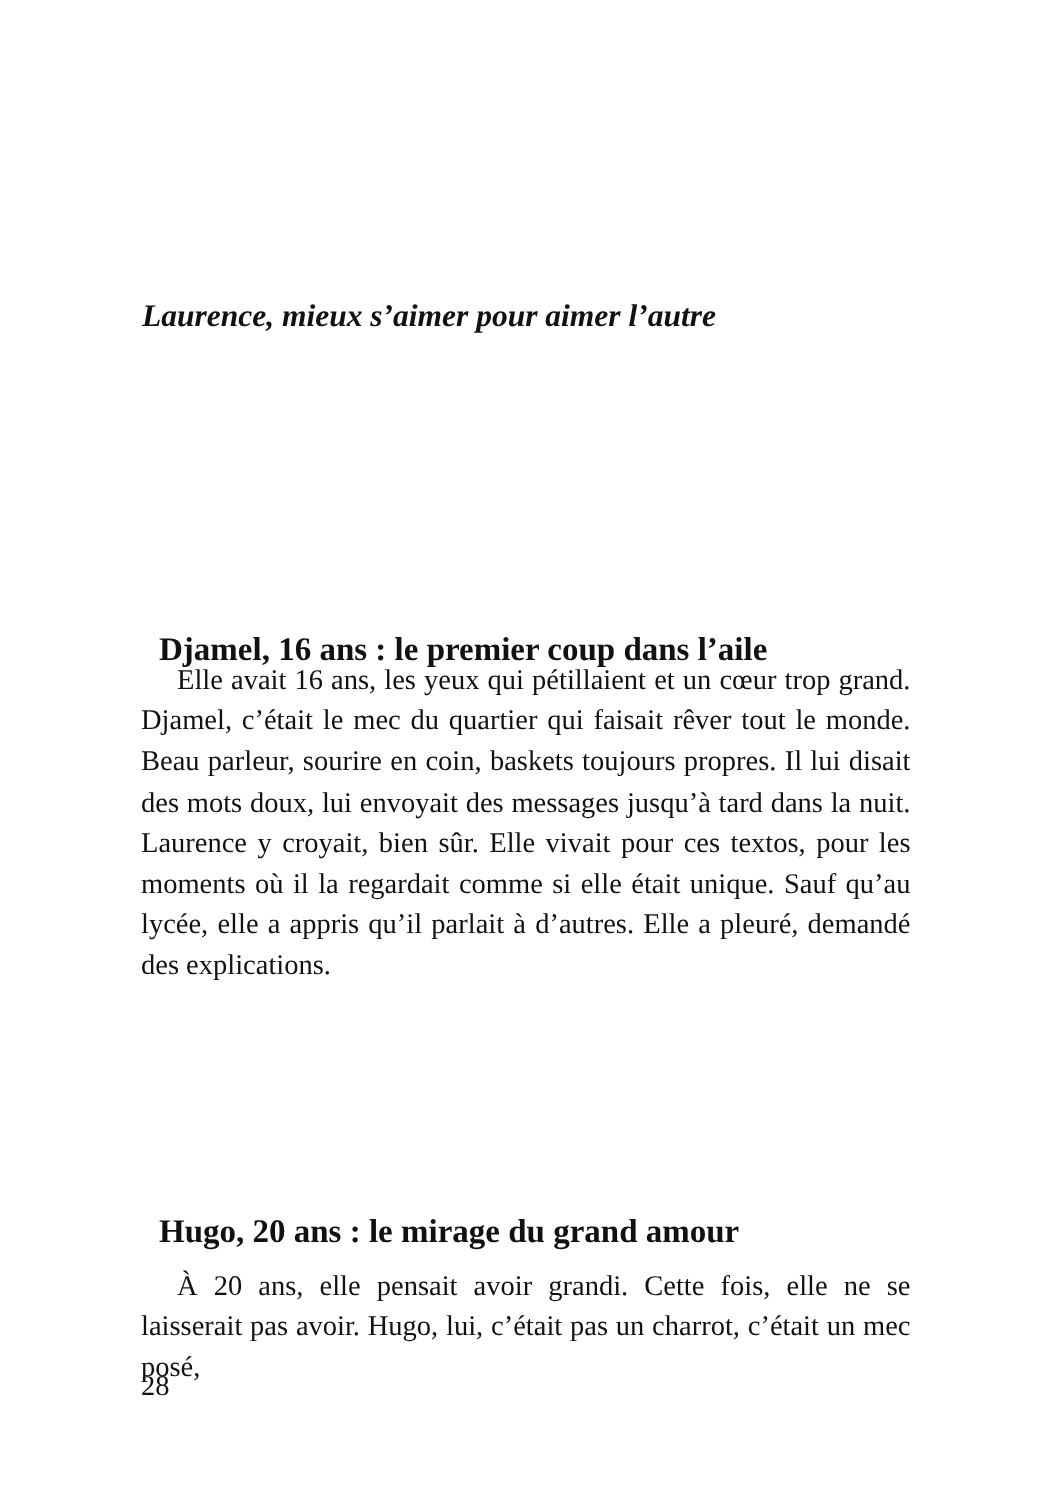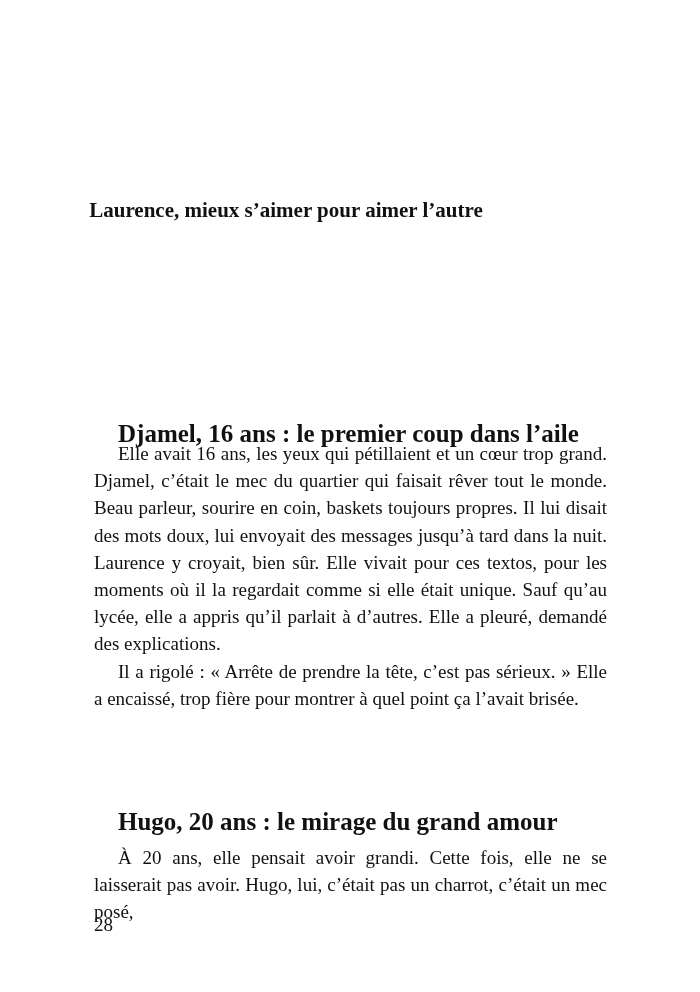--- a/index.html
+++ b/index.html
@@ -3,48 +3,47 @@
 <meta charset="utf-8">
 <style>
   html, body { margin: 0; padding: 0; background: #ffffff; }
   body {
     width: 700px; height: 992px; position: relative; overflow: hidden;
     font-family: "Liberation Serif", serif; color: #111111;
   }
   .page { position: absolute; left: 0; top: 0; width: 700px; height: 992px; }
   .title {
     position: absolute; top: 198px; left: 0; width: 572px;
-    text-align: center; font-weight: bold; font-size: 21px; margin: 0;
+    text-align: center; font-weight: bold; font-size: 21px; margin: 0; font-style: italic;
   }
   .body-text {
     position: absolute; left: 94px; width: 513px;
     font-size: 19px; line-height: 27.2px; text-align: justify; margin: 0;
   }
   .body-text p { margin: 0; text-indent: 24px; }
   .subhead {
-    position: absolute; left: 118px; font-weight: bold; font-size: 25px; margin: 0;
+    position: absolute; left: 106px; font-weight: bold; font-size: 22px; margin: 0;
   }
   .page-number {
     position: absolute; left: 94px; top: 914px; font-size: 19px;
   }
   .last-line { text-align-last: justify; }
 </style>
 </head>
 <body>
 
 <div class="page">
 
   <h1 class="title">Laurence, mieux s’aimer pour aimer l’autre</h1>
 
 
   <h2 class="subhead" style="top:420px;">Djamel, 16 ans : le premier coup dans l’aile</h2>
 
   <div class="body-text" style="top:440px;">
     <p>Elle avait 16 ans, les yeux qui pétillaient et un cœur trop grand. Djamel, c’était le mec du quartier qui faisait rêver tout le monde. Beau parleur, sourire en coin, baskets toujours propres. Il lui disait des mots doux, lui envoyait des messages jusqu’à tard dans la nuit. Laurence y croyait, bien sûr. Elle vivait pour ces textos, pour les moments où il la regardait comme si elle était unique. Sauf qu’au lycée, elle a appris qu’il parlait à d’autres. Elle a pleuré, demandé des explications.</p>
-    <p>Il a rigolé : « Arrête de prendre la tête, c’est pas sérieux. » Elle a encaissé, trop fière pour montrer à quel point ça l’avait brisée.</p>
   </div>
 
 
   <h2 class="subhead" style="top:808px;text-align:center;">Hugo, 20 ans : le mirage du grand amour</h2>
 
   <div class="body-text" style="top:844px;font-family:Liberation Serif, serif;">
     <p class="last-line">À 20 ans, elle pensait avoir grandi. Cette fois, elle ne se laisserait pas avoir. Hugo, lui, c’était pas un charrot, c’était un mec posé,</p>
   </div>
 
   <div class="page-number">28</div>

